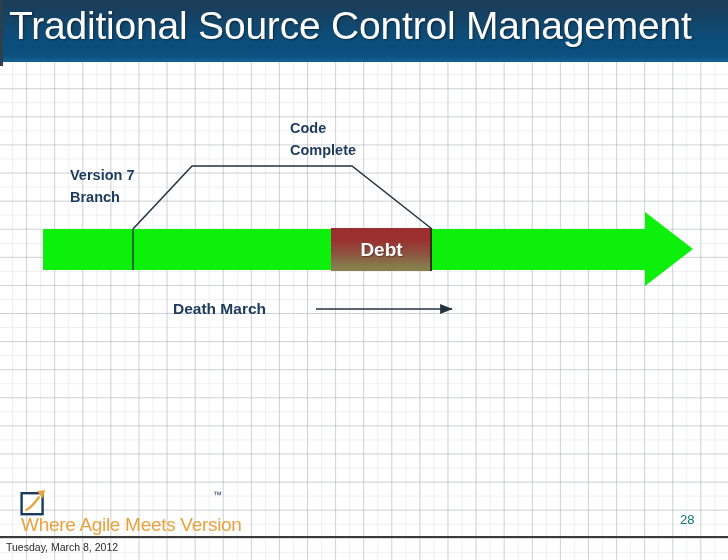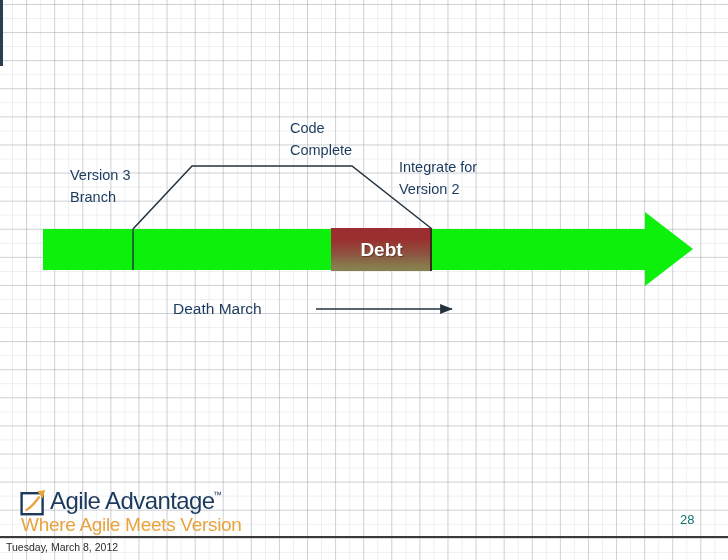--- a/index.html
+++ b/index.html
@@ -86,21 +86,21 @@
     left: 0;
     top: 0;
     width: 728px;
     height: 560px;
   }
 
   .lbl {
     position: absolute;
     color: #1b3a5e;
     font-size: 14.5px;
-    font-weight: normal;
+    font-weight: bold;
     line-height: 22px;
     white-space: pre-line;
   }
   .lbl-version1  { left: 70px;  top: 164px; }
   .lbl-code      { left: 290px; top: 117px; }
   .lbl-integrate { left: 399px; top: 156px; }
   .lbl-death     { left: 173px; top: 298px; font-size: 15.5px; }
 
   
   .main-bar {
@@ -237,20 +237,23 @@
   }
 </style>
 </head>
 <body>
 
 <div id="slide">
 
   <div class="grid-bg fine"></div>
   <div class="grid-bg"></div>
 
+  <div class="title-bar">
+    <div class="title-text">Traditional Source Control Management</div>
+  </div>
   <div class="title-edge"></div>
 
   <div class="diagram">
 
     <div class="main-bar"></div>
     <div class="arrow-head"></div>
 
     <div class="debt-block">
       <div class="debt-text">Debt</div>
     </div>
@@ -262,38 +265,35 @@
         </marker>
       </defs>
 
       <line x1="133" y1="229" x2="133" y2="270" stroke="#23323f" stroke-width="1.4"></line>
 
       <polyline points="133,229 192,166 352,166 432,229" fill="none" stroke="#23323f" stroke-width="1.5" stroke-linejoin="miter"></polyline>
 
       <line x1="316" y1="309" x2="452" y2="309" stroke="#23323f" stroke-width="1.4" marker-end="url(#dm-arrow)"></line>
     </svg>
 
-    <div class="lbl lbl-version1">Version 3
+    <div class="lbl lbl-version1">Version 7
 Branch</div>
     <div class="lbl lbl-code">Code
 Complete</div>
-    <div class="lbl lbl-integrate">Integrate for
-Version 2</div>
     <div class="lbl lbl-death">Death March</div>
   </div>
 
   <div class="page-number">28</div>
 
   <div class="logo">
     <svg class="logo-mark" viewBox="0 0 28 28">
       <rect x="1.6" y="4.2" width="21" height="21" fill="#ffffff" stroke="#1b3a5e" stroke-width="2.4"></rect>
       <path d="M5.5 21.5 C 10 19.5, 14.5 14.5, 19.5 7.5" fill="none" stroke="#e8a33d" stroke-width="2.2"></path>
       <polygon points="17.2,2.2 25.2,1.0 22.6,9.4" fill="#e8a33d"></polygon>
     </svg>
-    <div class="logo-word">Agile Advantage</div>
     <div class="logo-tm">™</div>
     <div class="logo-tag">Where Agile Meets Version</div>
   </div>
 
   <div class="footer-rule"></div>
   <div class="footer-date">Tuesday, March 8, 2012</div>
 
 </div>
 
 </body></html>

